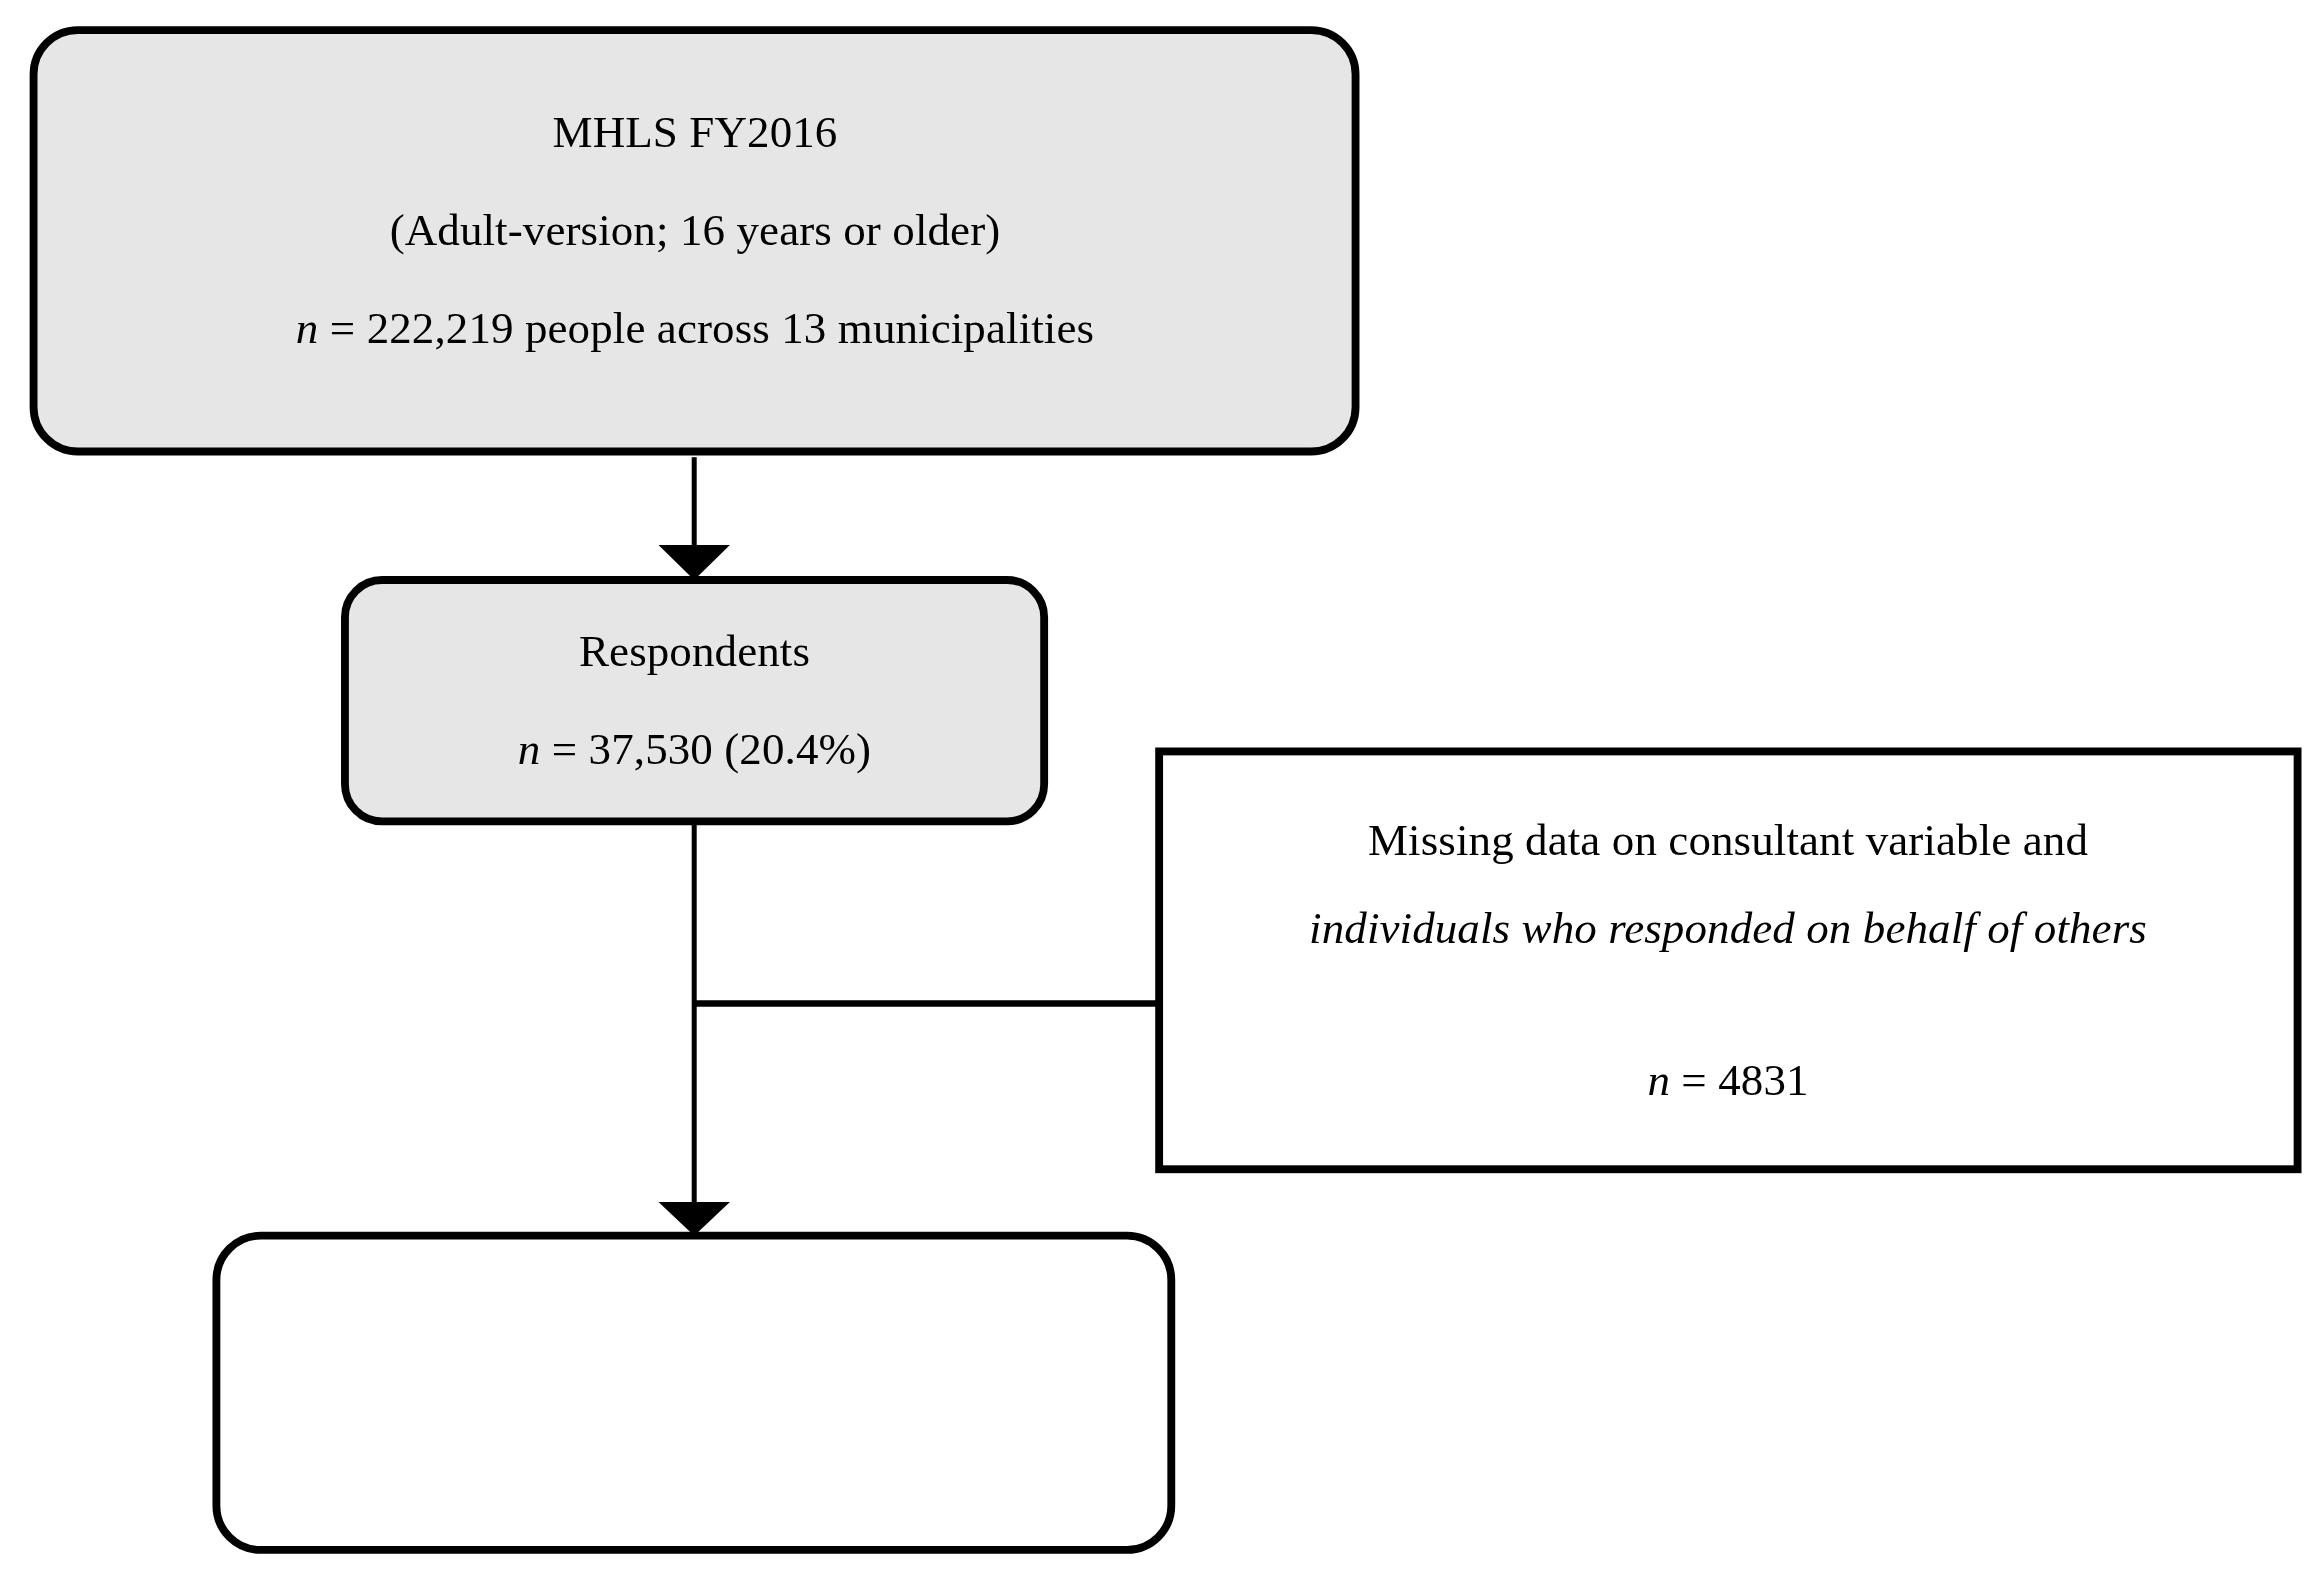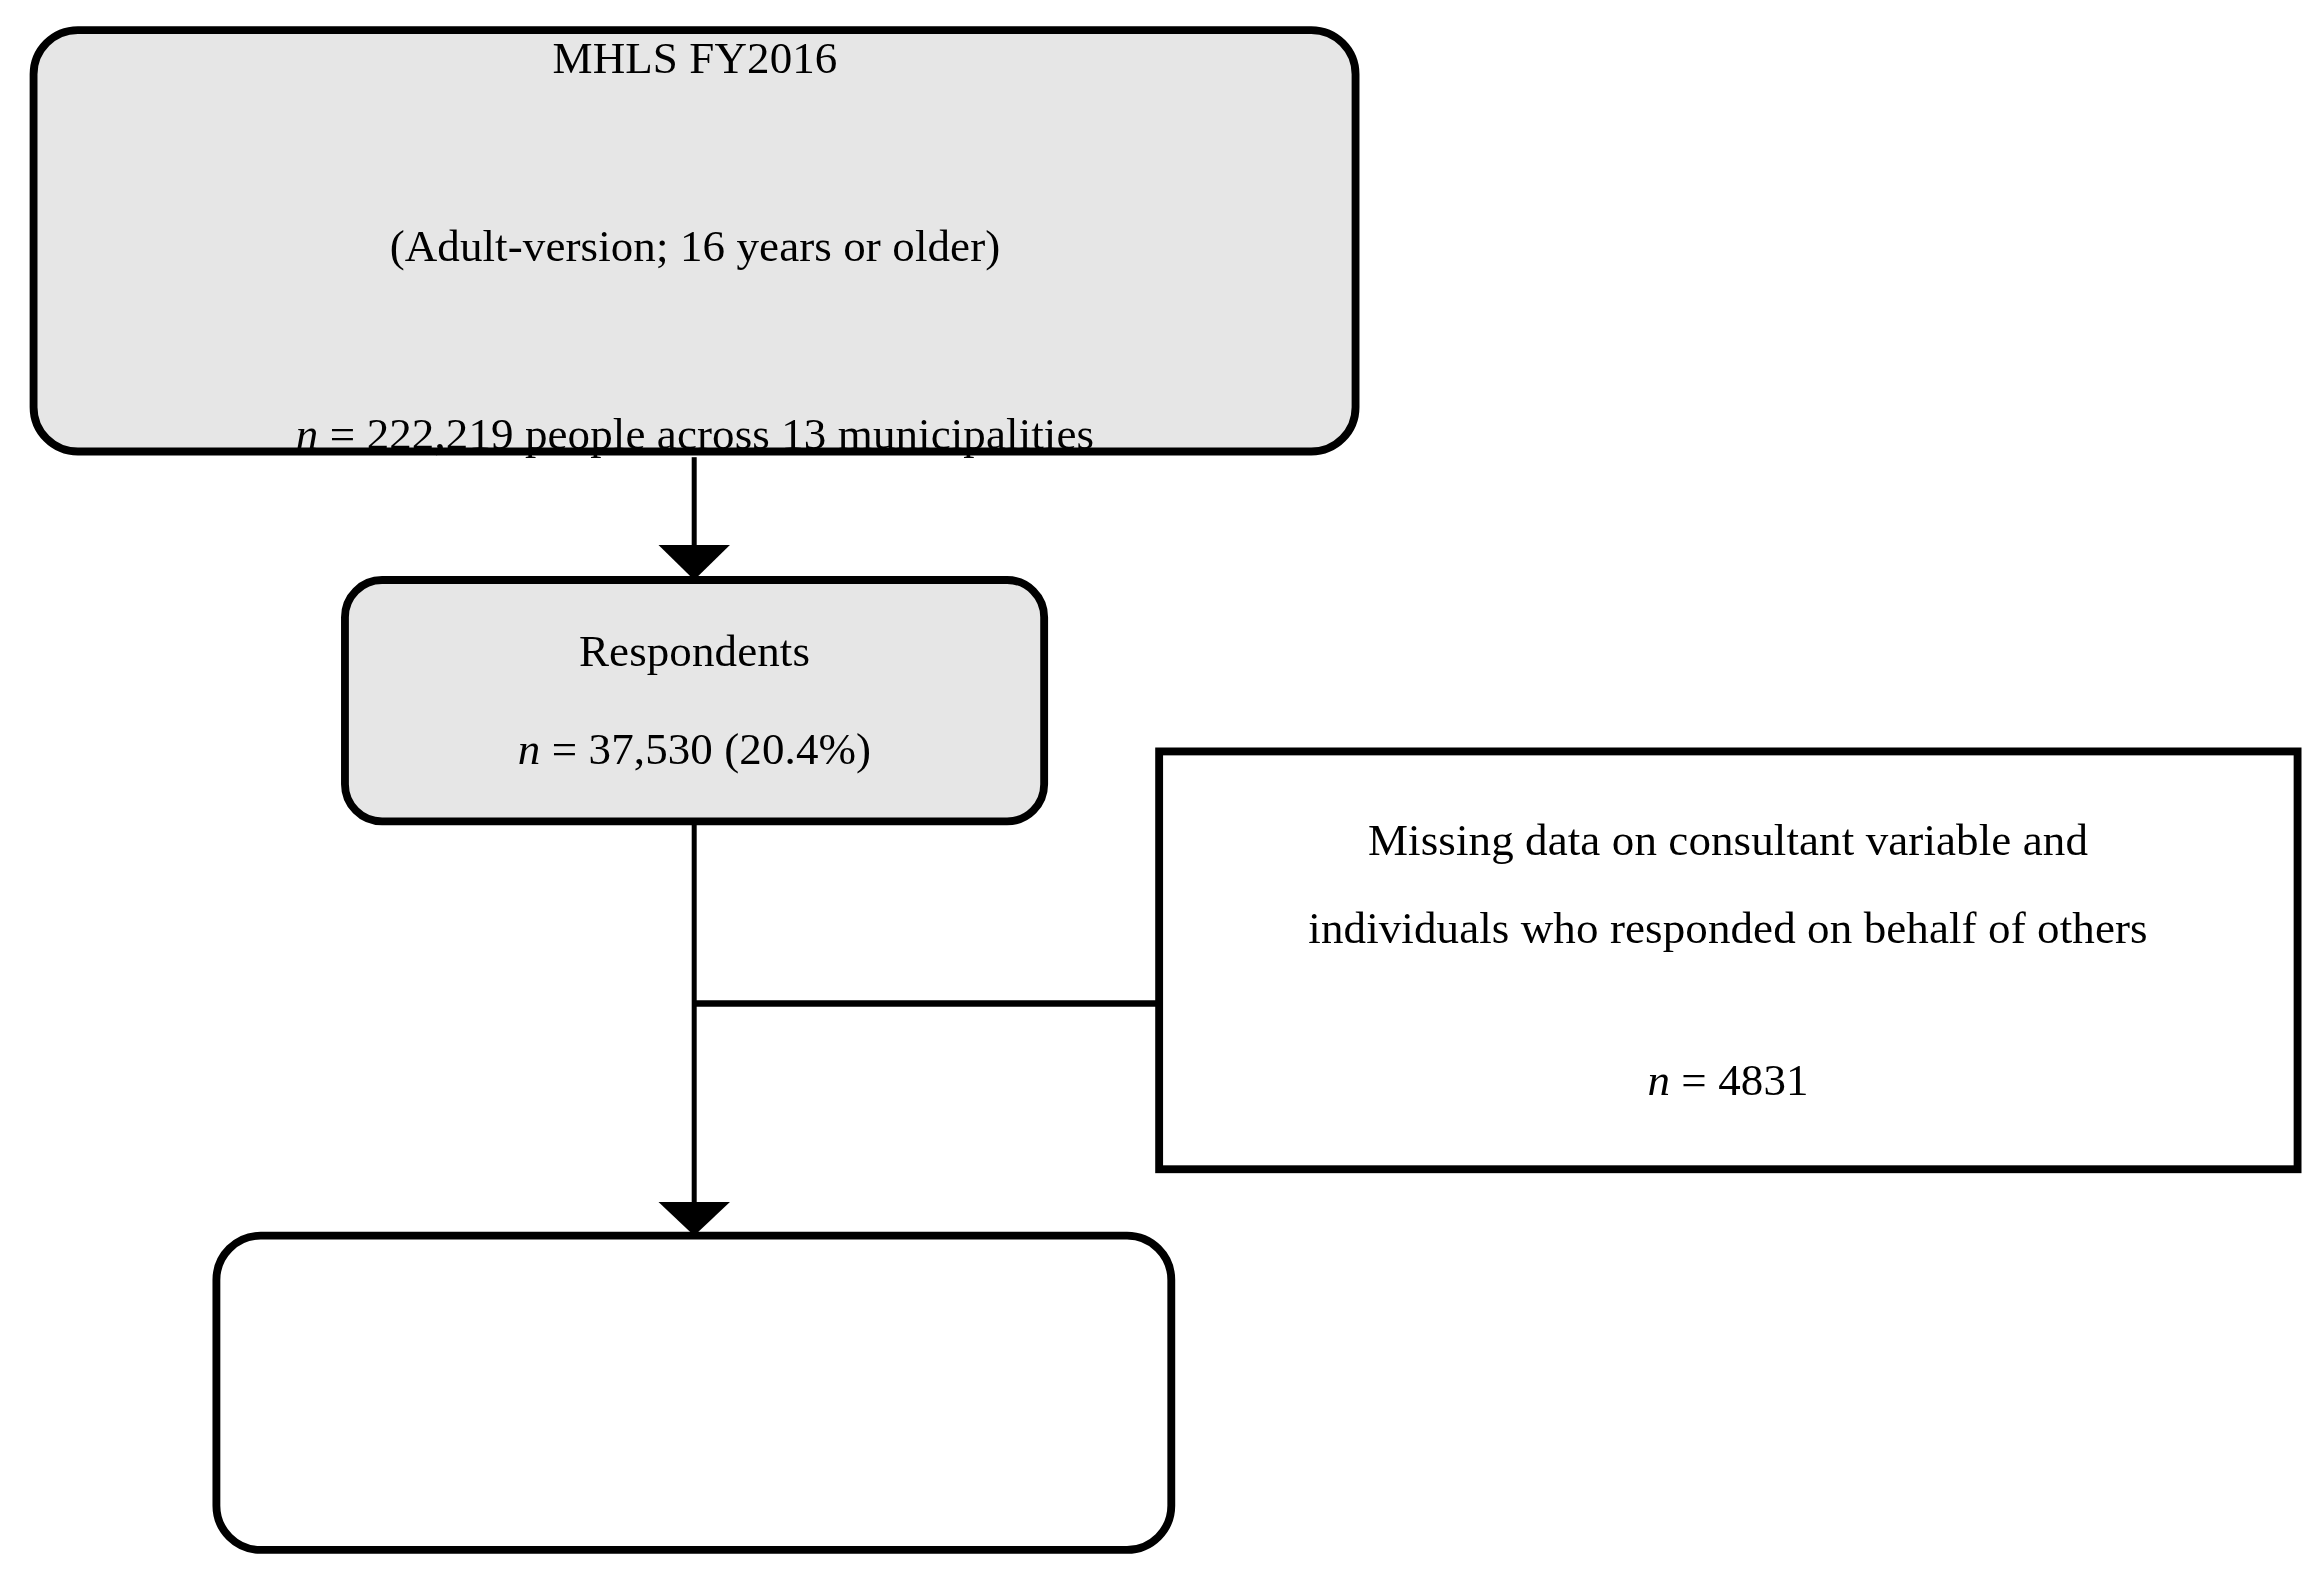--- a/index.html
+++ b/index.html
@@ -32,28 +32,28 @@
     justify-content: center;
     text-align: center;
   }
   .line {
     font-size: 45px;
     line-height: 1.0;
     white-space: nowrap;
     letter-spacing: 0.1px;
   }
   .gap-lg { margin-top: 53px; }
-  .gap-md { margin-top: 43px; }
+  .gap-md { margin-top: 43px; font-style: italic; }
   .gap-xl { margin-top: 107px; }
   .ital {
     font-style: italic;
   }
 
   
-  #box-source      { left: 34px;   top: 36px;   width: 1322px; height: 421px; justify-content: space-between; }
+  #box-source      { left: 34px;   top: 20px;   width: 1322px; height: 421px; }
   #box-respondents { left: 345px;  top: 580px;  width: 699px;  height: 241px; text-align: right; }
   #box-excluded    { left: 1159px; top: 751px; width: 1138px; height: 418px; align-items: center; }
   #box-final       { left: 216px;  top: 1235px; width: 955px; height: 314px; }
 
   #box-source .line:first-child { margin-top: 0; }
 </style>
 </head>
 <body>
 
 <div id="canvas">

